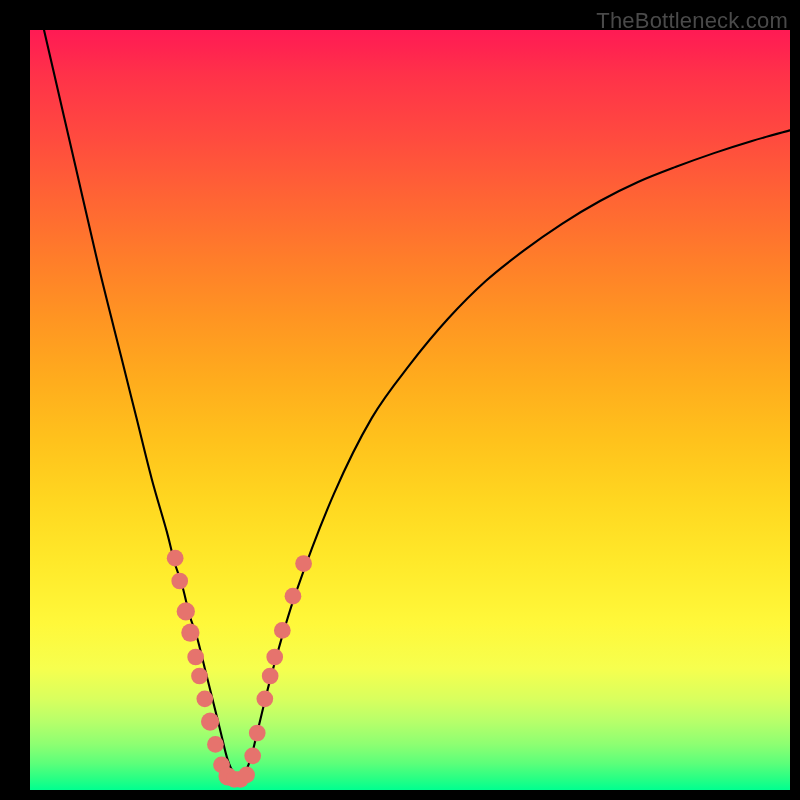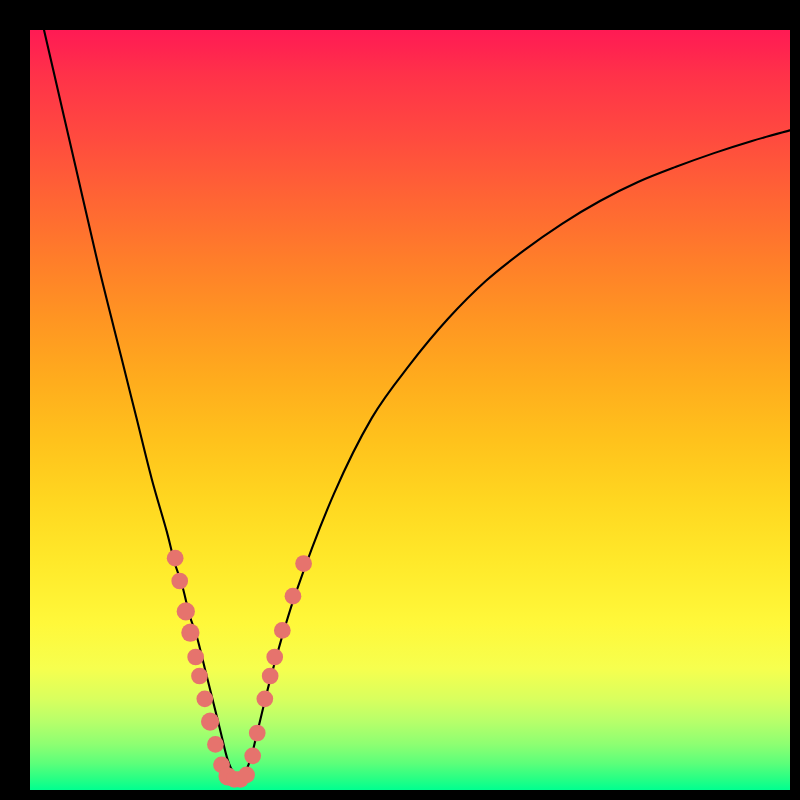--- a/index.html
+++ b/index.html
@@ -67,20 +67,21 @@
     }
     .marker {
       fill: #e6736d;
       stroke: none;
     }
   </style>
 </head>
 <body>
 
 <div class="chart-container">
+  <div class="watermark">TheBottleneck.com</div>
   <div class="plot-area">
     <div class="gradient-bg"></div>
     <svg class="curve" viewBox="0 0 760 760">
       <path id="curvePath" class="curve-path" d="M 0.00 -60.80 C 3.80 -44.33, 15.20 5.07, 22.80 38.00 C 30.40 70.93, 38.00 103.87, 45.60 136.80 C 53.20 169.73, 60.80 203.93, 68.40 235.60 C 76.00 267.27, 84.87 301.47, 91.20 326.80 C 97.53 352.13, 101.33 367.33, 106.40 387.60 C 111.47 407.87, 116.53 429.40, 121.60 448.40 C 126.67 467.40, 133.00 487.67, 136.80 501.60 C 140.60 515.53, 141.87 523.13, 144.40 532.00 C 146.93 540.87, 149.47 545.93, 152.00 554.80 C 154.53 563.67, 157.07 576.33, 159.60 585.20 C 162.13 594.07, 164.67 599.13, 167.20 608.00 C 169.73 616.87, 172.27 628.27, 174.80 638.40 C 177.33 648.53, 179.87 658.67, 182.40 668.80 C 184.93 678.93, 187.47 689.07, 190.00 699.20 C 192.53 709.33, 195.07 722.00, 197.60 729.60 C 200.13 737.20, 202.67 742.27, 205.20 744.80 C 207.73 747.33, 210.27 747.33, 212.80 744.80 C 215.33 742.27, 217.87 737.20, 220.40 729.60 C 222.93 722.00, 224.20 714.40, 228.00 699.20 C 231.80 684.00, 236.87 661.20, 243.20 638.40 C 249.53 615.60, 255.87 591.53, 266.00 562.40 C 276.13 533.27, 291.33 492.73, 304.00 463.60 C 316.67 434.47, 329.33 409.13, 342.00 387.60 C 354.67 366.07, 367.33 350.87, 380.00 334.40 C 392.67 317.93, 405.33 302.73, 418.00 288.80 C 430.67 274.87, 443.33 262.20, 456.00 250.80 C 468.67 239.40, 481.33 229.90, 494.00 220.40 C 506.67 210.90, 519.33 202.03, 532.00 193.80 C 544.67 185.57, 557.33 177.97, 570.00 171.00 C 582.67 164.03, 595.33 157.70, 608.00 152.00 C 620.67 146.30, 633.33 141.61, 646.00 136.80 C 658.67 131.99, 671.33 127.43, 684.00 123.12 C 696.67 118.81, 709.33 114.76, 722.00 110.96 C 734.67 107.16, 753.67 102.09, 760.00 100.32"></path>
       <g id="markerGroup">
           <circle class="marker" cx="145.16" cy="528.20" r="8.36"></circle>
           <circle class="marker" cx="149.72" cy="551.00" r="8.36"></circle>
           <circle class="marker" cx="155.80" cy="581.40" r="9.12"></circle>
           <circle class="marker" cx="160.36" cy="602.68" r="9.12"></circle>
           <circle class="marker" cx="165.68" cy="627.00" r="8.36"></circle>

